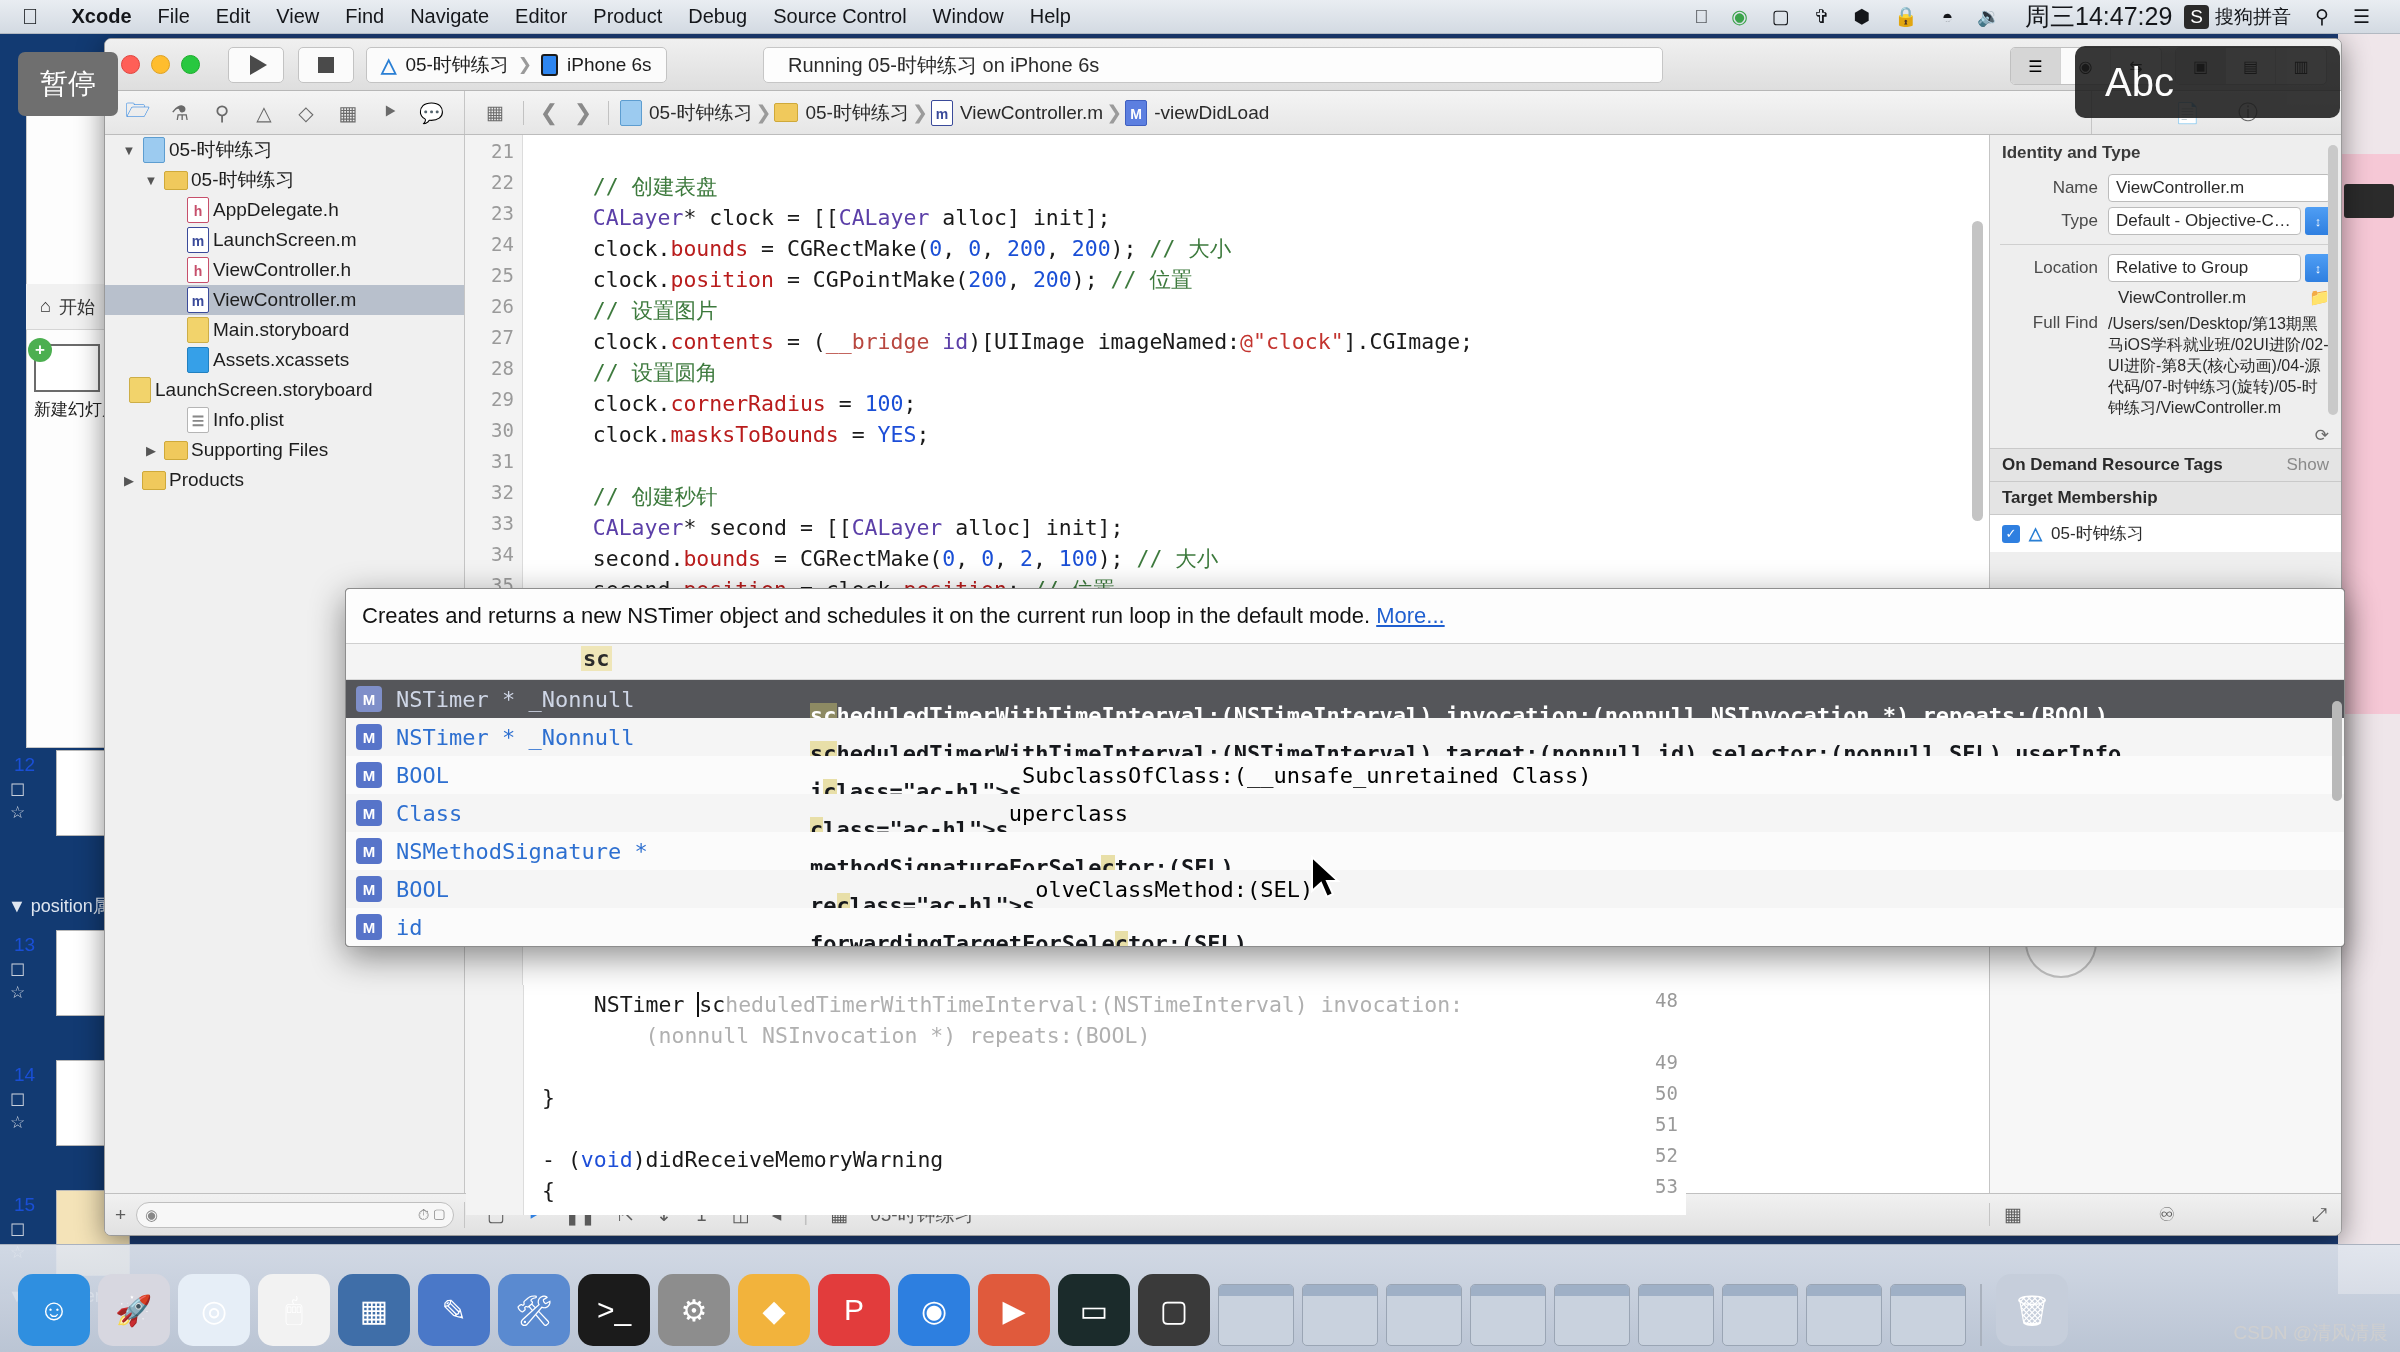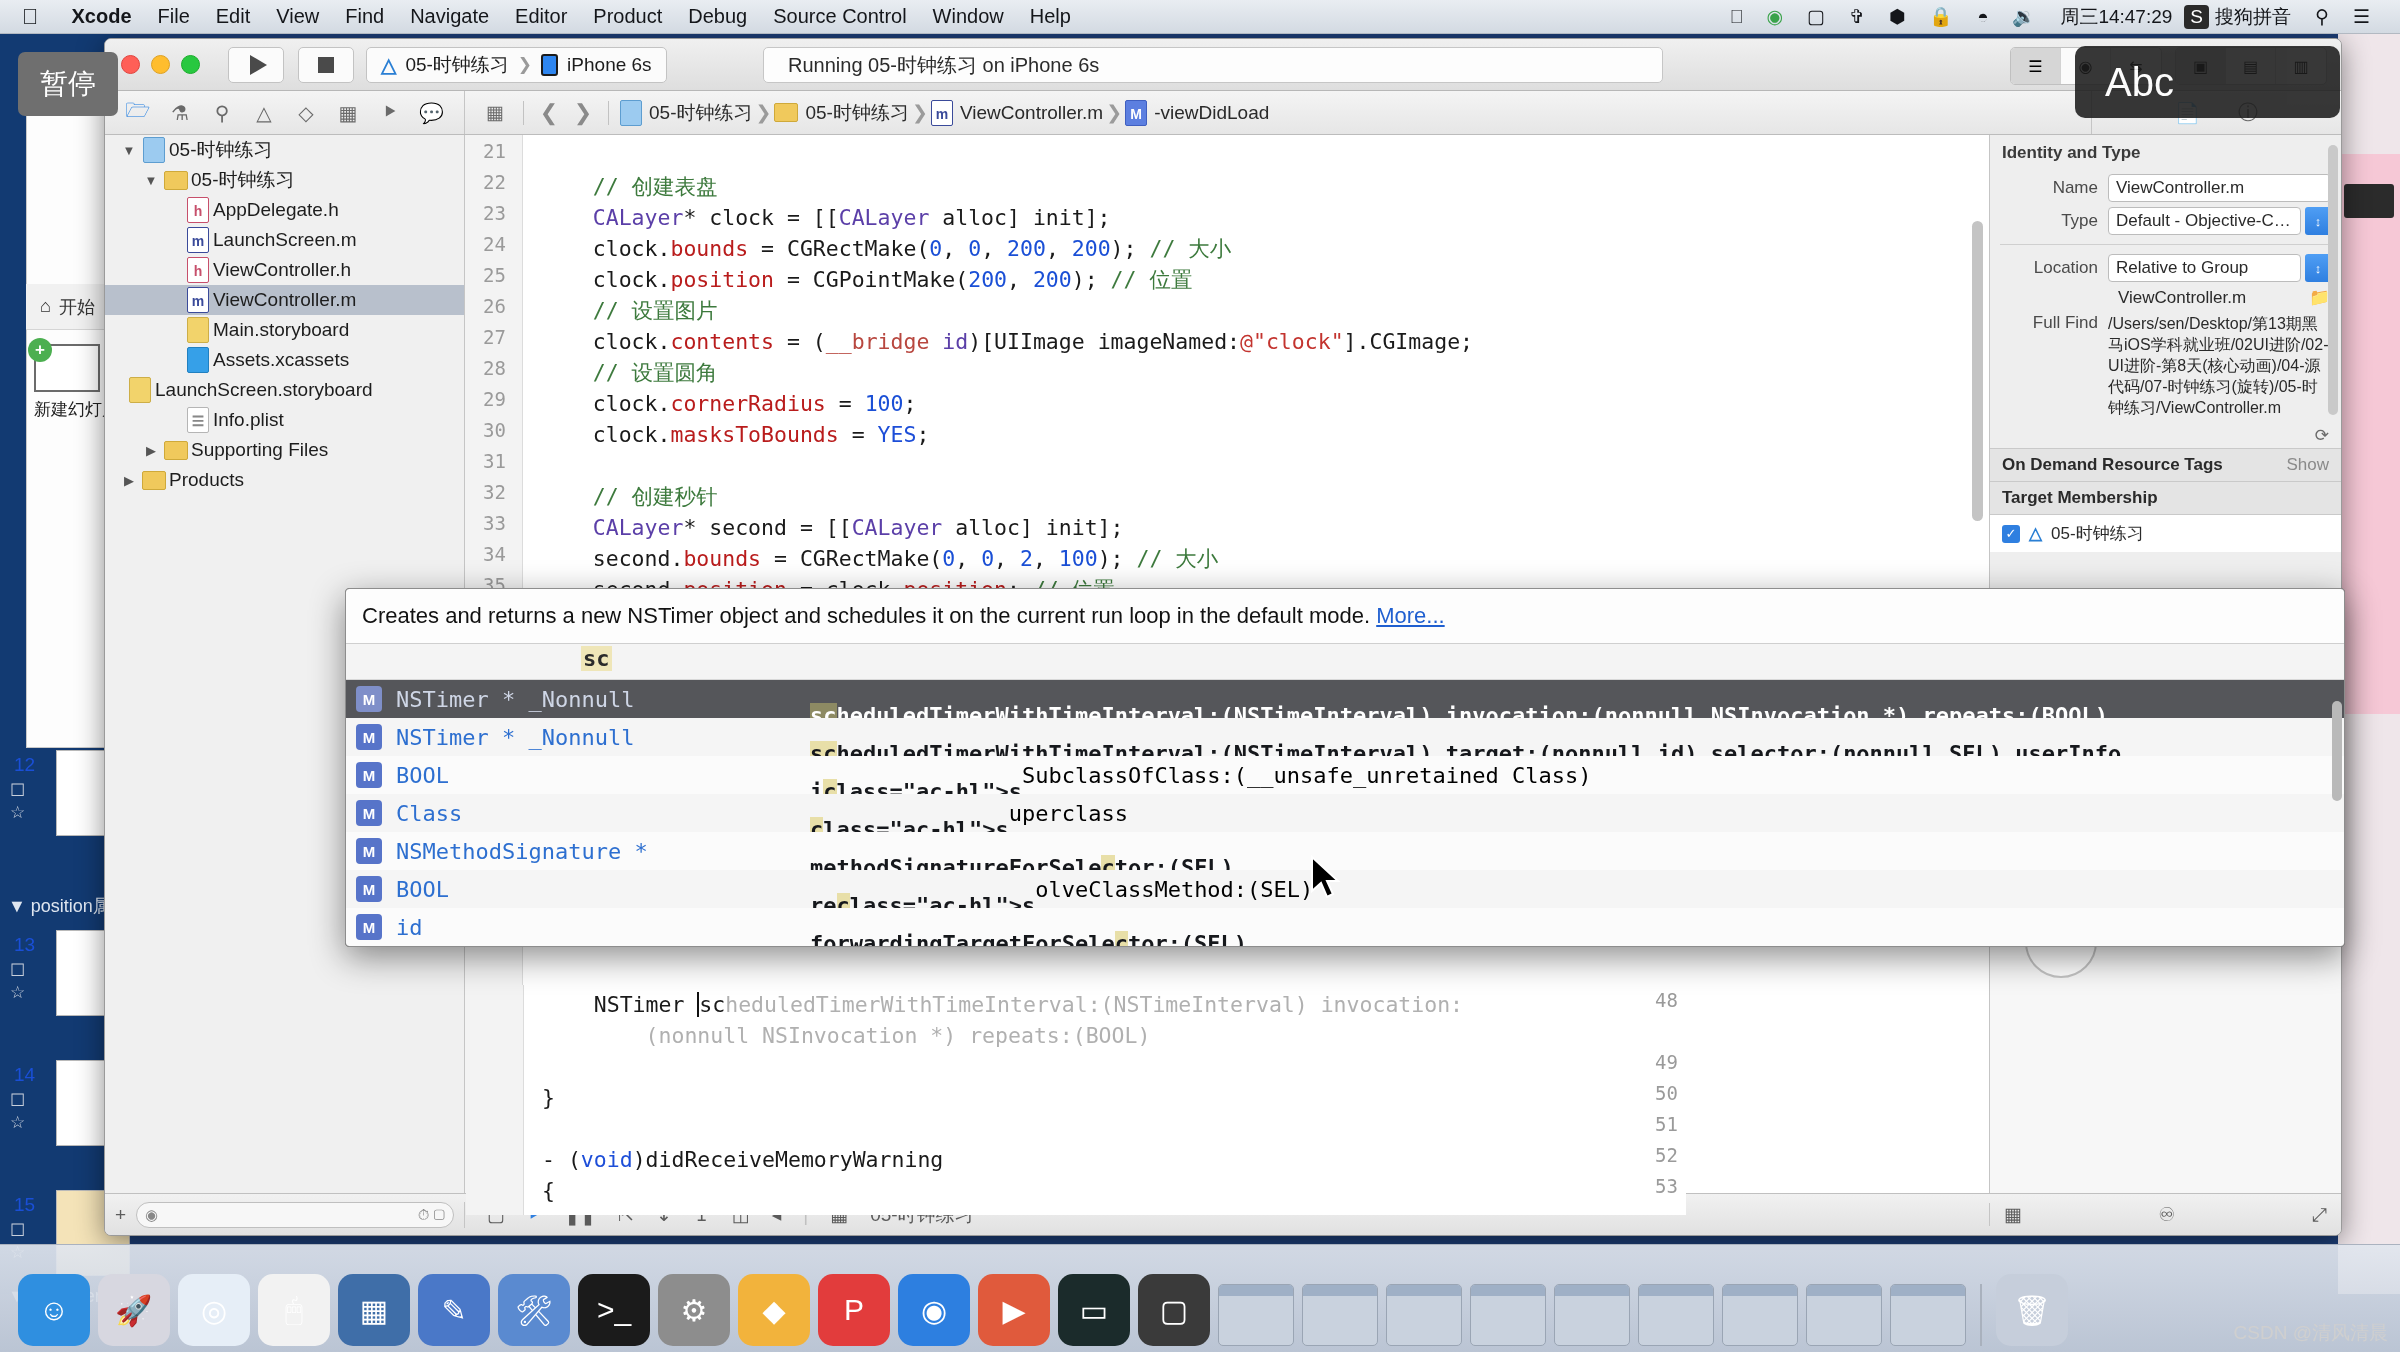--- a/index.html
+++ b/index.html
@@ -16,21 +16,21 @@
     background:linear-gradient(#e9edf2,#d3dae2);
     border-bottom:1px solid #b2b9c2;
     display:flex; align-items:center; z-index:90;
     font-size:20px; color:#14161a;
   }
   #menubar .apple { margin:0 20px 0 22px; font-size:22px; }
   #menubar .mi { padding:0 13px; white-space:nowrap; }
   #menubar .mi.bold { font-weight:bold; }
   #menubar .right { margin-left:auto; display:flex; align-items:center; padding-right:18px; }
   #menubar .right .st { padding:0 12px; font-size:19px; display:flex; align-items:center; }
-  #menubar .clock { font-size:19px; padding:0 12px; letter-spacing:0px;}
+  #menubar .clock { font-size:25px; padding:0 12px; letter-spacing:0px;}
 
   
   #bg-keynote {
     position:absolute; left:0; top:34px; width:130px; height:1260px;
     background:#123a72;
   }
   #bg-kn-inner{
     position:absolute; left:26px; top:44px; width:104px; height:670px;
     background:#fdfdfd; border:1px solid #c9c9c9;
   }
@@ -127,21 +127,21 @@
   
   #navigator{width:360px;background:#f0f0f0;border-right:1px solid #c5c5c5;position:relative;overflow:hidden;}
   .nv-row{display:flex;align-items:center;height:30px;font-size:19px;color:#1d1d1d;white-space:nowrap;}
   .nv-row.sel{background:#b8c0cc;}
   .nv-tri{width:20px;text-align:center;font-size:13px;color:#555;}
   .nv-ic{width:30px;display:flex;align-items:center;justify-content:center;}
 
   
   #editor{flex:1;background:#ffffff;position:relative;overflow:hidden;}
   #gutter{position:absolute;left:0;top:0;width:58px;height:100%;background:#f3f3f3;border-right:1px solid #dcdcdc;}
-  .ln{position:absolute;right:16px;font-size:19px;color:#9a9a9a;font-family:"DejaVu Sans Mono",monospace;}
+  .ln{position:absolute;right:8px;font-size:19px;color:#9a9a9a;font-family:"DejaVu Sans Mono",monospace;}
   #code{position:absolute;left:76px;top:0;right:0;font-size:21.5px;line-height:31px;
         font-family:"DejaVu Sans Mono","Liberation Mono",monospace;white-space:pre;color:#1a1a1a;}
   .cm{color:#3d7a3d;}
   .ty{color:#5b3fa8;}
   .num{color:#1a4fd6;}
   .str{color:#c3342f;}
   .pre{color:#b8473f;}
   .pr{color:#b91c1c;}
   .rd{color:#1d4ed8;}
   #ed-scroll{position:absolute;right:4px;top:6px;width:16px;height:1040px;}

